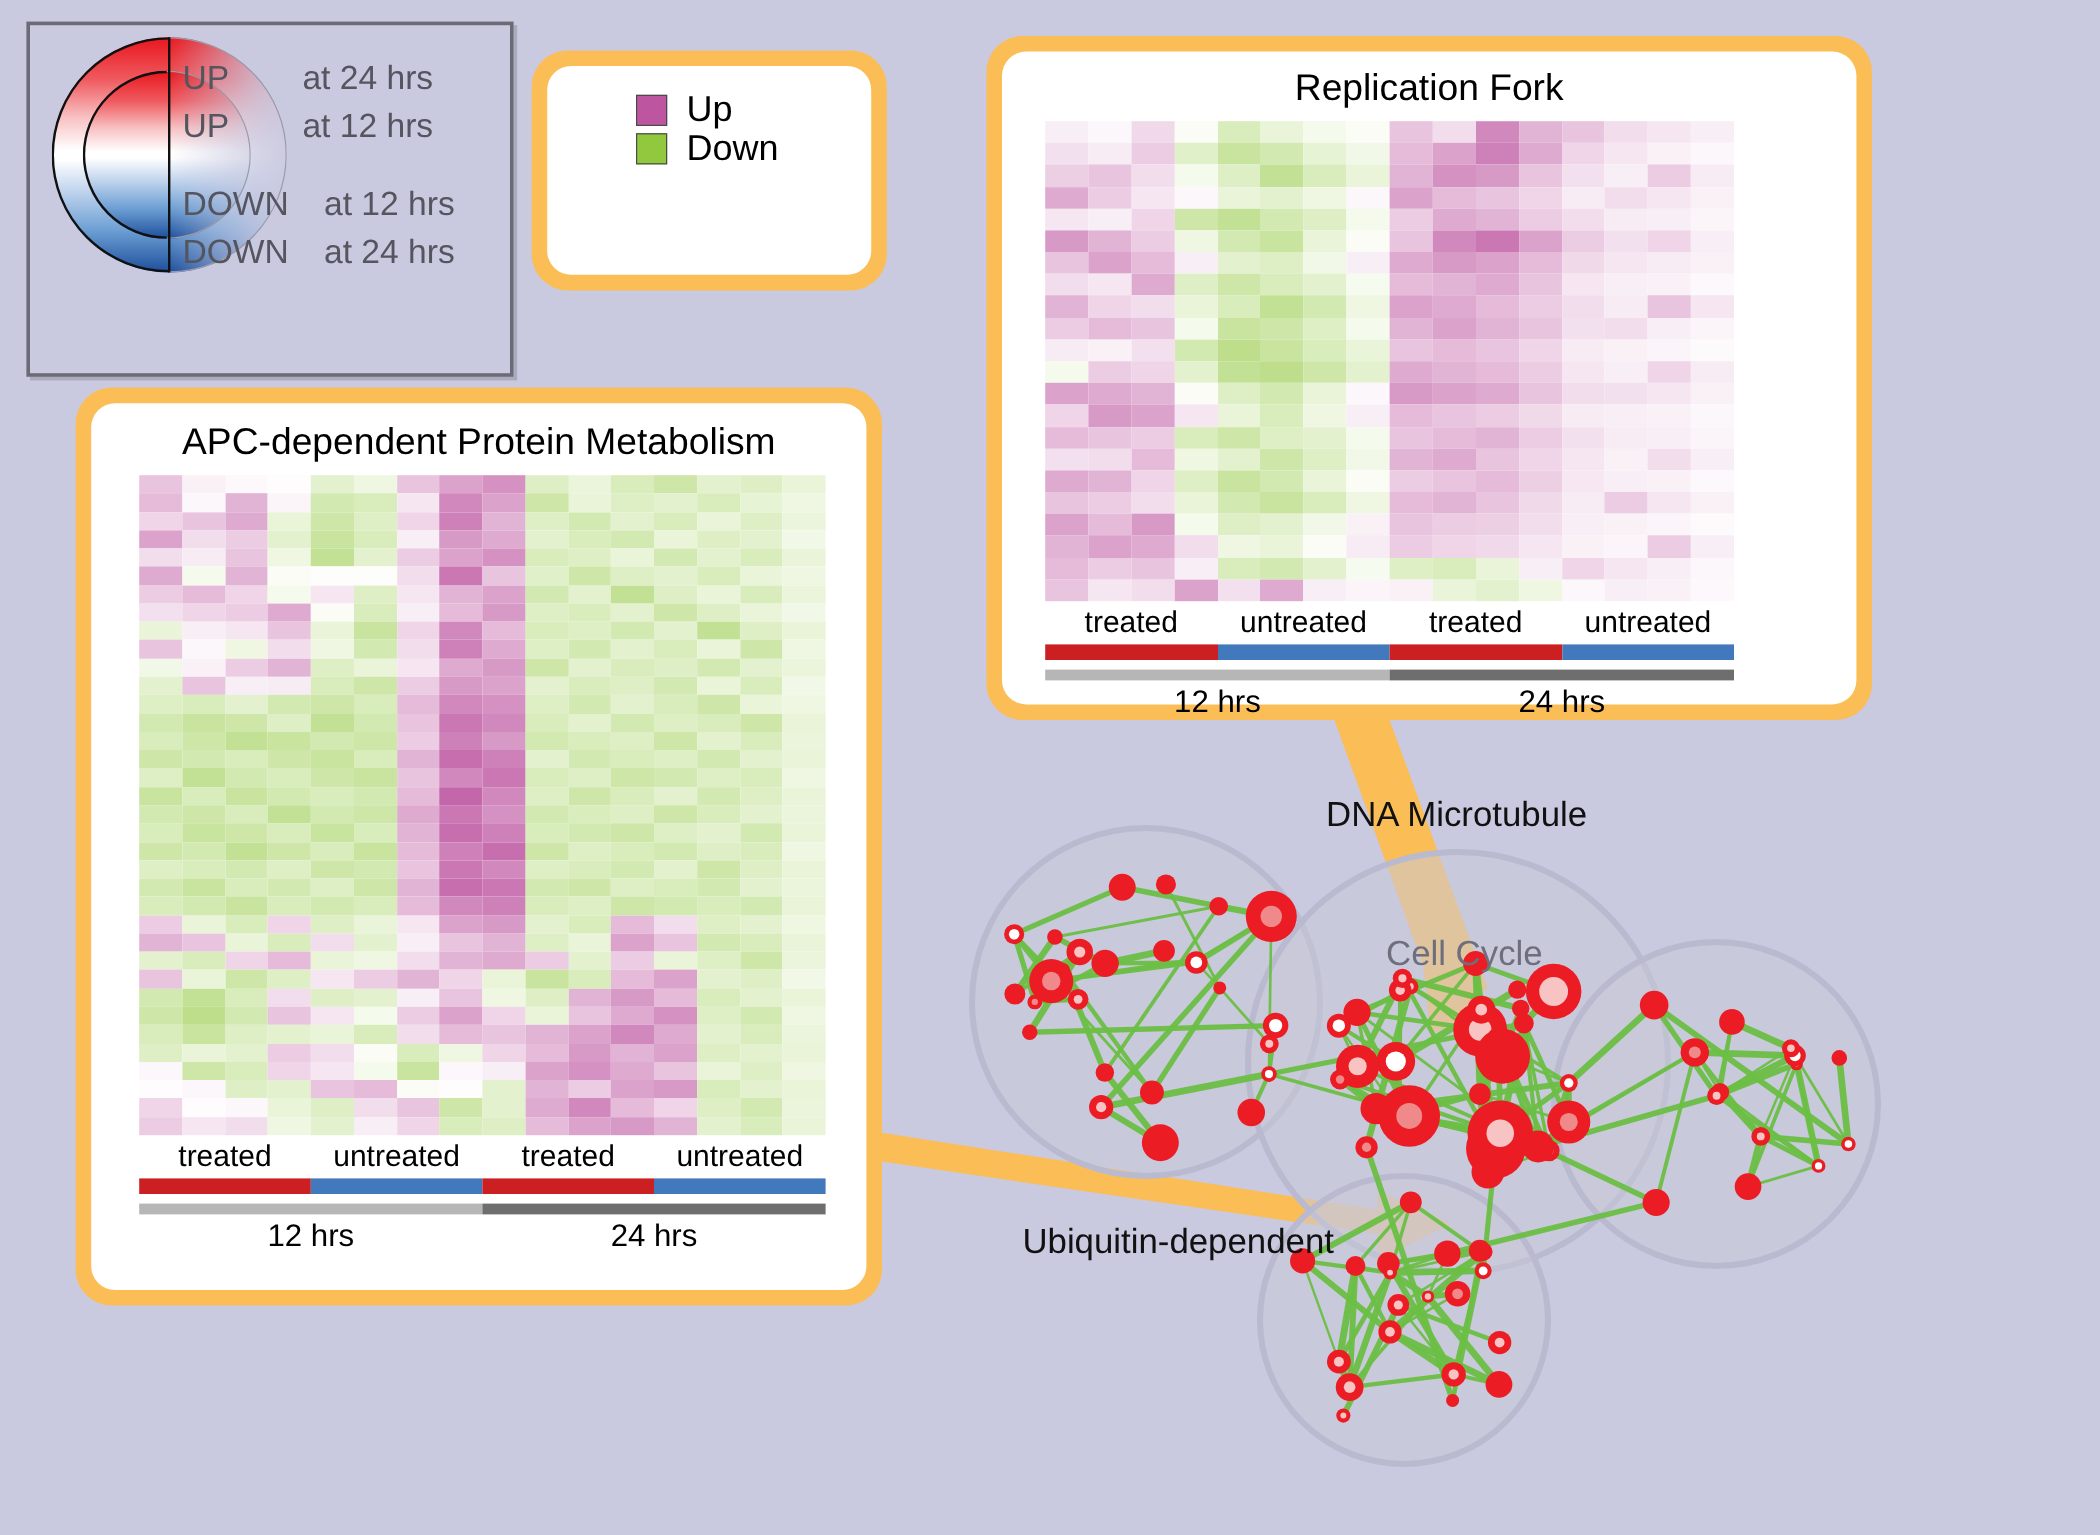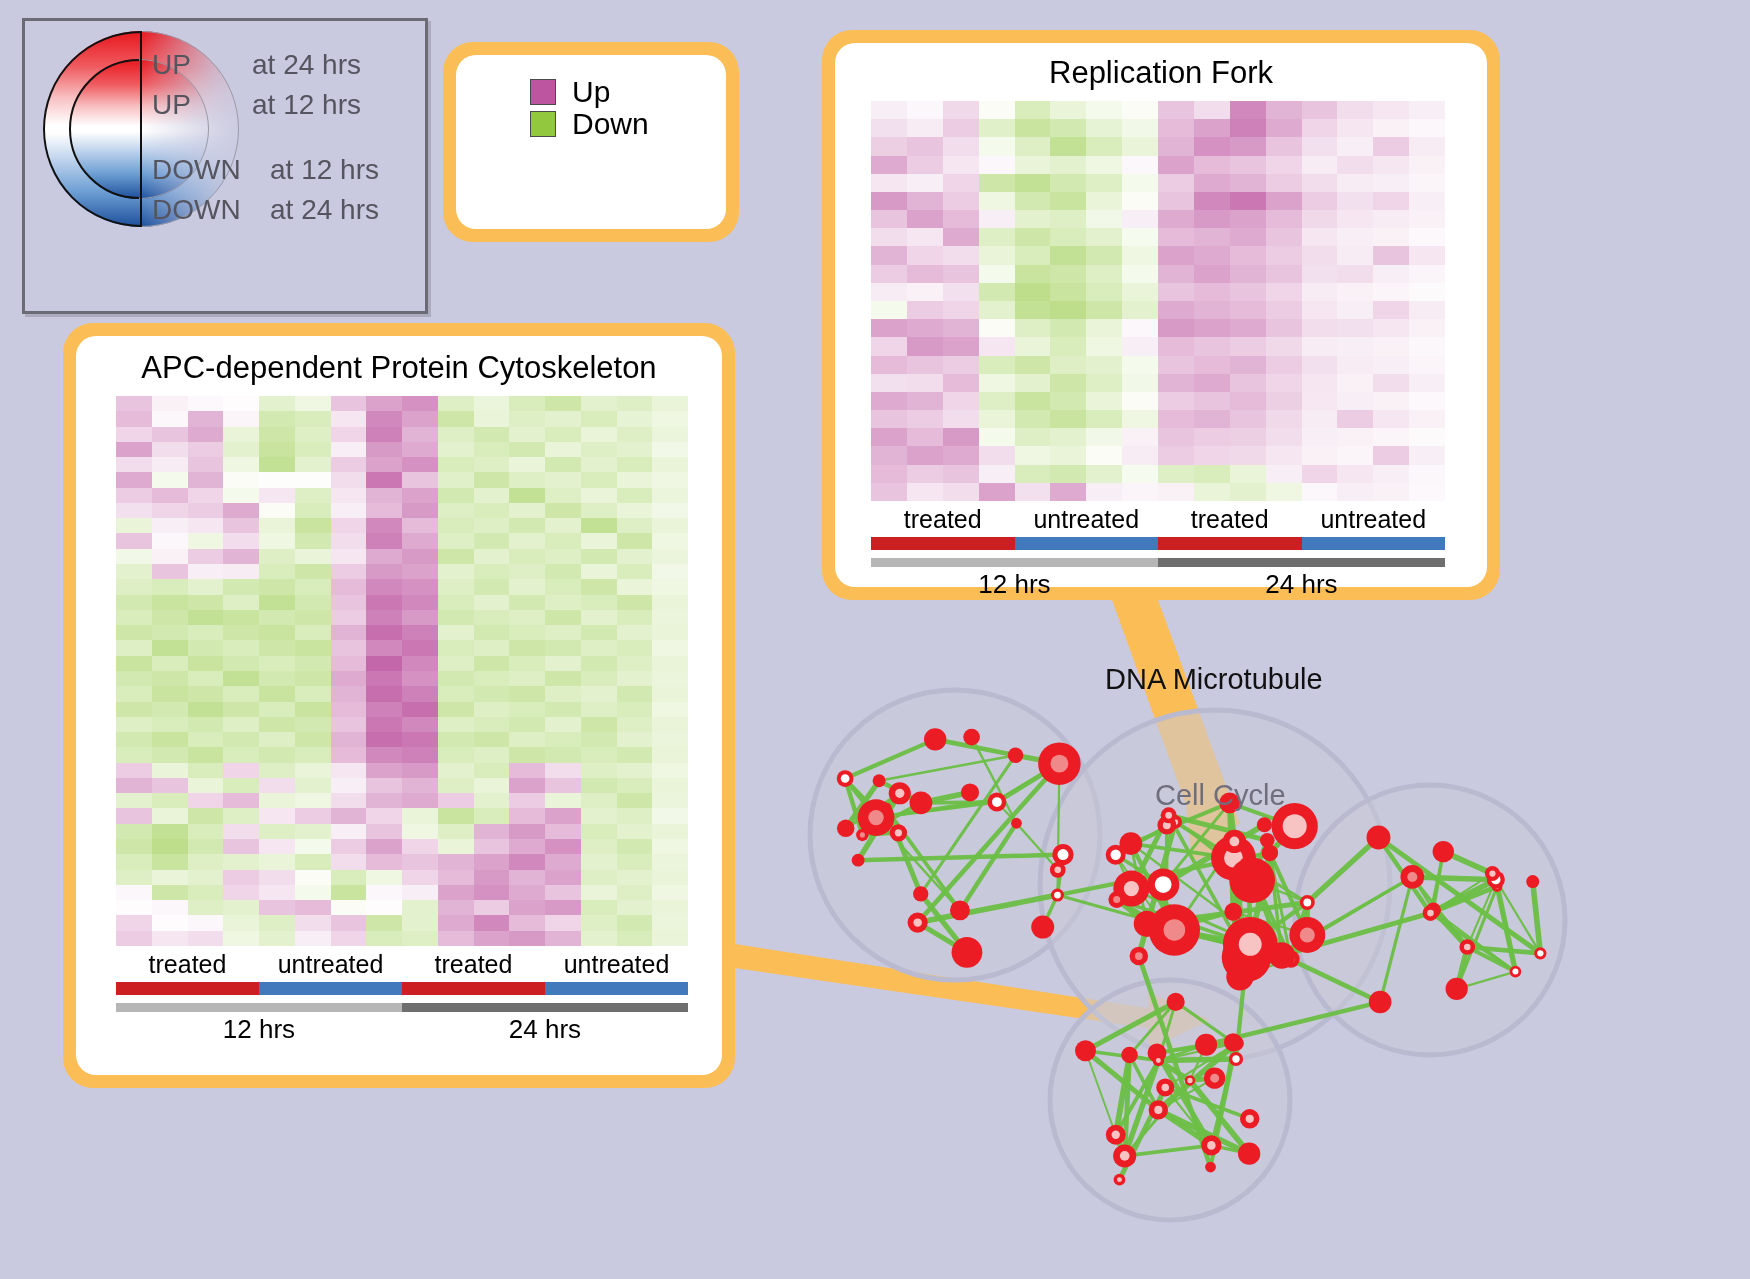--- a/index.html
+++ b/index.html
@@ -65,21 +65,21 @@
   .ud-title{
     text-align:center;font-size:30px;color:#000;line-height:1.18;
     padding:0 14px;
   }
   .ud-items{margin-top:8px;padding-left:74px;}
   .ud-item{display:flex;align-items:center;gap:16px;margin-bottom:2px;}
   .ud-swatch{width:26px;height:26px;border:1.5px solid #4a4a4a;box-sizing:border-box;}
   .ud-label{font-size:30px;color:#000;line-height:1;}
 
   
-  #rf-card{left:822px;top:30px;width:678px;height:570px;}
+  #rf-card{left:822px;top:30px;width:738px;height:570px;}
   #apc-card{left:63px;top:323px;width:672px;height:765px;}
 
   .hm-title{
     position:absolute;left:0;right:0;top:12px;text-align:center;
     font-size:31px;color:#000;
   }
   #apc-card .hm-title{font-size:31px;top:14px;}
 
   .heat{position:absolute;display:grid;}
   .heat div{width:100%;height:100%;}
@@ -540,21 +540,21 @@
       <div class="time-labels">
         <span>12 hrs</span>
         <span>24 hrs</span>
       </div>
     </div>
   </div>
 </div>
 
 <div class="card" id="apc-card">
   <div class="card-inner">
-    <div class="hm-title">APC-dependent Protein Cytoskeleton</div>
+    <div class="hm-title">APC-dependent Protein Metabolism</div>
     <div class="heat" id="apc-heat" style="left: 40px; top: 60px; width: 572px; height: 550px; grid-template-columns: repeat(16, 1fr); grid-template-rows: repeat(36, 1fr);">
         <div style="background: rgb(232, 196, 222);"></div>
         <div style="background: rgb(250, 241, 247);"></div>
         <div style="background: rgb(252, 248, 251);"></div>
         <div style="background: rgb(254, 252, 253);"></div>
         <div style="background: rgb(228, 241, 207);"></div>
         <div style="background: rgb(239, 247, 226);"></div>
         <div style="background: rgb(232, 196, 222);"></div>
         <div style="background: rgb(219, 162, 203);"></div>
         <div style="background: rgb(212, 145, 193);"></div>
@@ -1654,14 +1654,15 @@
         <circle cx="459.14529609839843" cy="533.6572173833791" r="11.160181882865812" fill="#ec1c24"></circle>
       </g>
       <g>
         <circle cx="424.648709659865" cy="458.15763944972144" r="10.6695957210239" fill="#ec1c24"></circle>
         <circle cx="424.648709659865" cy="458.15763944972144" r="4.481230202830037" fill="#f08a8a"></circle>
       </g>
     </svg>
   <div class="net-label" id="lbl-dna">DNA Microtubule</div>
   <div class="net-label" id="lbl-cc">Cell Cycle</div>
   <div class="net-label" id="lbl-ub">
+    <div>Ubiquitin-dependent</div>
   </div>
 </div>
 
 </body></html>

